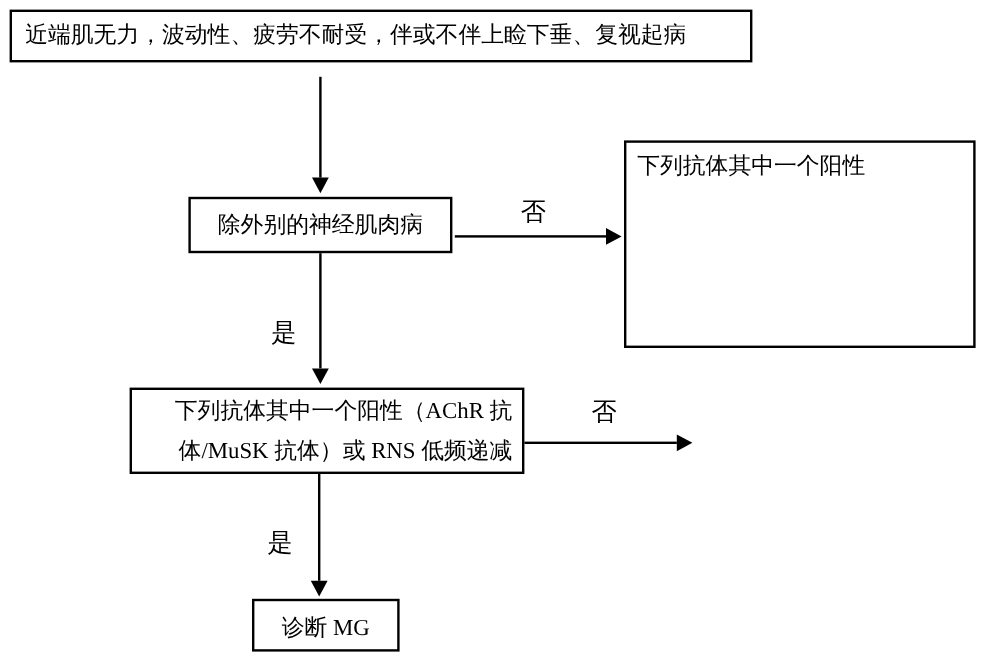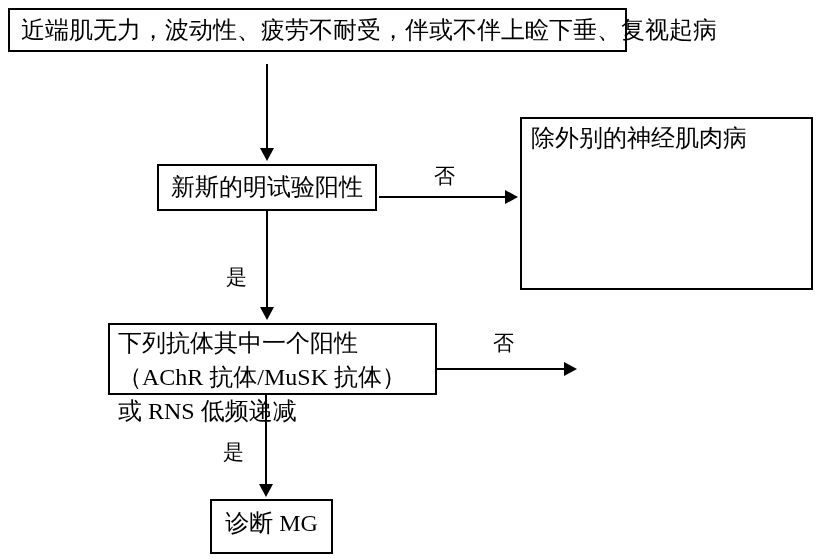--- a/index.html
+++ b/index.html
@@ -14,21 +14,21 @@
     background: #ffffff;
     font-family: "Liberation Serif", "DejaVu Serif", serif;
     color: #000000;
     overflow: hidden;
   }
   .box {
     position: absolute;
     box-sizing: border-box;
     border: 2px solid #000000;
     background: #ffffff;
-    font-size: 24px;
+    font-size: 19px;
   }
   .vline {
     position: absolute;
     width: 2px;
     background: #000000;
   }
   .hline {
     position: absolute;
     height: 2px;
     background: #000000;
@@ -61,28 +61,28 @@
   #box-test {
     left: 157px; top: 164px; width: 220px; height: 47px;
     text-align: center; line-height: 43px;
   }
   #box-exclude {
     left: 520px; top: 117px; width: 293px; height: 173px;
     padding: 3px 9px; line-height: 33px;
   }
   #box-antibody {
     left: 108px; top: 323px; width: 329px; height: 72px;
-    text-align: left; padding: 1px 8px; line-height: 34px;
+    text-align: right; padding: 1px 8px; line-height: 34px;
   }
   #box-caution {
     left: 577px; top: 324px; width: 216px; height: 75px;
     padding: 3px 12px; line-height: 33px;
   }
   #box-diagnose {
-    left: 210px; top: 499px; width: 123px; height: 55px;
+    left: 210px; top: 499px; width: 123px; height: 44px;
     text-align: center; line-height: 45px;
   }
 
   
   #arr1-line  { left: 266px; top: 64px;  height: 84px; }
   #arr1-head  { left: 260px; top: 148px; }
 
   #no1-line   { left: 379px; top: 196px; width: 126px; }
   #no1-head   { left: 505px; top: 190px; }
   #lbl-no1    { left: 434px; top: 164px; }
@@ -105,29 +105,29 @@
 <div class="canvas">
 
   <div class="box" id="box-onset">
     <span>近端肌无力，波动性、疲劳不耐受，伴或不伴上睑下垂、复视起病</span>
   </div>
 
   <div class="vline" id="arr1-line"></div>
   <div class="arrow-down" id="arr1-head"></div>
 
   <div class="box" id="box-test">
-    <span>新斯的明试验阳性</span>
+    <span>除外别的神经肌肉病</span>
   </div>
 
   <div class="hline" id="no1-line"></div>
   <div class="arrow-right" id="no1-head"></div>
   <span class="lbl" id="lbl-no1">否</span>
 
   <div class="box" id="box-exclude">
-    <span style="display:block">除外别的神经肌肉病</span>
+    <span style="display:block">下列抗体其中一个阳性</span>
   </div>
 
   <div class="vline" id="yes1-line"></div>
   <div class="arrow-down" id="yes1-head"></div>
   <span class="lbl" id="lbl-yes1">是</span>
 
   <div class="box" id="box-antibody">
     <span>下列抗体其中一个阳性（AChR 抗体/MuSK 抗体）或 RNS 低频递减</span>
   </div>
 

